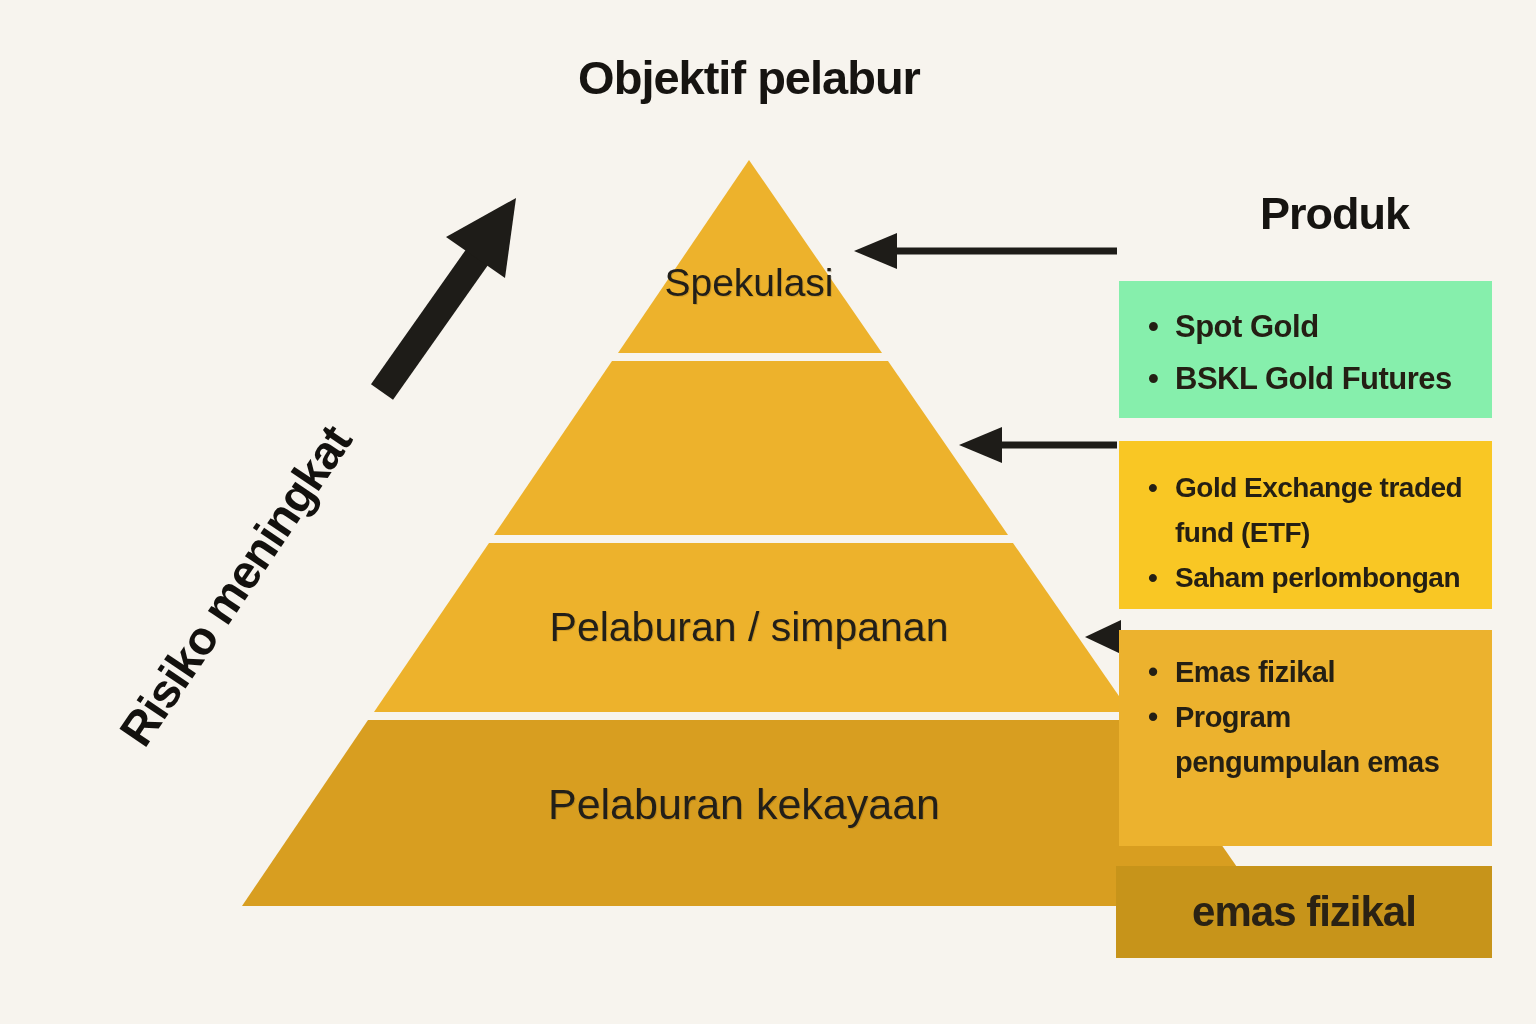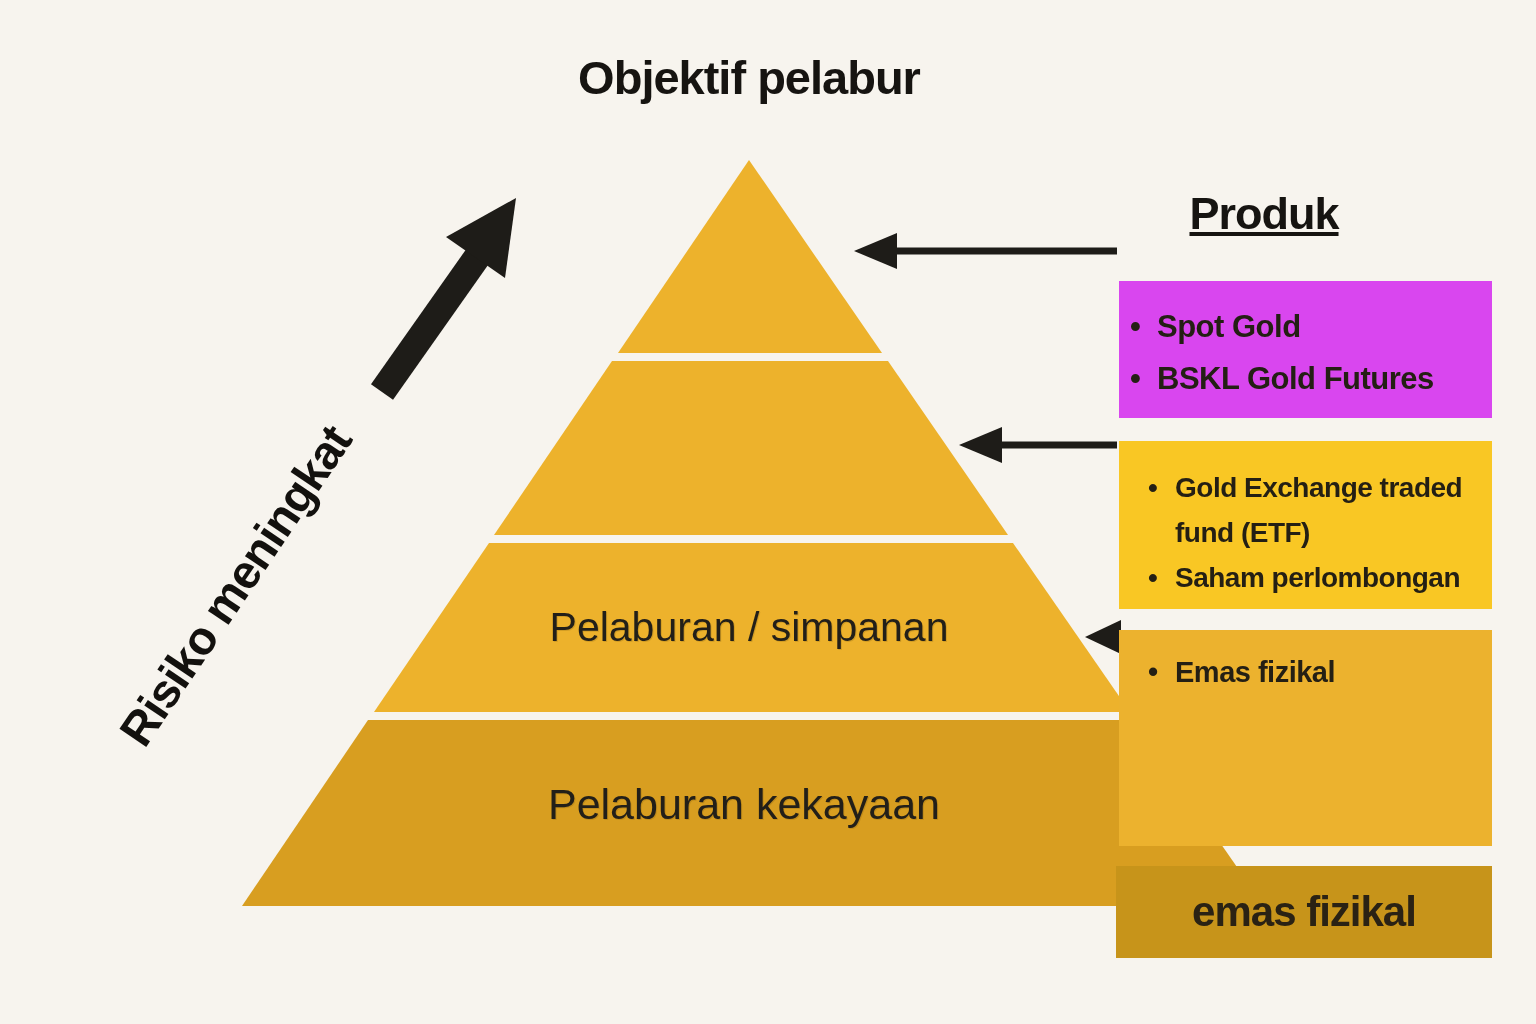--- a/index.html
+++ b/index.html
@@ -13,22 +13,22 @@
   .canvas { position: absolute; left: 0; top: 8px; width: 1536px; height: 1024px; margin-left: 44px; }
   svg.shapes { position: absolute; left: 0; top: 0; width: 1536px; height: 1024px; }
 
   .page-title {
     position: absolute; left: 355px; top: 42px; width: 700px;
     text-align: center; font-size: 47px; font-weight: 700;
     letter-spacing: -1px; color: #161411;
   }
   .produk-title {
     position: absolute; left: 1075px; top: 180px; width: 290px;
-    text-align: center; font-size: 45px; font-weight: 700;
-    letter-spacing: -1px; color: #161411; text-decoration: underline;
+    text-align: right; font-size: 45px; font-weight: 700;
+    letter-spacing: -1px; color: #161411;
   }
   .risk-label {
     position: absolute; left: -70px; top: 548px; width: 530px; height: 64px;
     text-align: center; font-size: 47px; font-weight: 700;
     letter-spacing: -1px; color: #13110e;
     transform: rotate(-56deg);
     transform-origin: center center;
   }
 
   .tier-label {
@@ -47,21 +47,21 @@
   }
   .product-box ul { list-style: none; }
   .product-box li {
     position: relative; padding-left: 32px;
     font-weight: 700; letter-spacing: -0.5px;
   }
   .product-box li::before {
     content: "\2022";
     position: absolute; left: 5px; top: 0;
   }
-  .box-1 { top: 273px; height: 137px; background: #d946ef; padding: 20px 16px 0 6px; }
+  .box-1 { top: 273px; height: 137px; background: #86efac; padding: 20px 16px 0 24px; }
   .box-1 li { font-size: 31px; line-height: 52px; }
   .box-2 { top: 433px; height: 168px; background: #F9C724; padding: 24px 10px 0 24px; }
   .box-2 li { font-size: 28px; line-height: 45px; }
   .box-3 { top: 622px; height: 216px; background: #ECB22E; padding: 20px 10px 0 24px; }
   .box-3 li { font-size: 29px; line-height: 45px; }
   .bottom-box {
     position: absolute; left: 1072px; top: 858px; width: 376px; height: 92px;
     background: #C7941A; color: #2A2214;
     text-align: center; font-size: 42px; font-weight: 700;
     line-height: 92px; letter-spacing: -1px;
@@ -88,38 +88,40 @@
     <line x1="1073" y1="437" x2="955" y2="437" stroke-width="7" stroke="#1E1C18"></line>
     <polygon points="915,437 958,419 958,455" fill="#1E1C18"></polygon>
 
     <polygon points="1041,629 1077,612 1077,646" fill="#1E1C18"></polygon>
   </svg>
 
   <div class="page-title">Objektif pelabur</div>
   <div class="produk-title">Produk</div>
   <div class="risk-label">Risiko meningkat</div>
 
+  <div class="tier-label t1">Spekulasi</div>
   <div class="tier-label t3">Pelaburan / simpanan</div>
   <div class="tier-label t4">Pelaburan kekayaan</div>
 
   <div class="product-box box-1">
     <ul>
       <li>Spot Gold</li>
       <li>BSKL Gold Futures</li>
     </ul>
   </div>
 
   <div class="product-box box-2">
     <ul>
       <li>Gold Exchange traded fund (ETF)</li>
       <li>Saham perlombongan</li>
     </ul>
   </div>
 
   <div class="product-box box-3">
     <ul>
       <li>Emas fizikal</li>
+      <li>Program pengumpulan emas</li>
     </ul>
   </div>
 
   <div class="bottom-box">emas fizikal</div>
 
 </div>
 
 </body></html>

